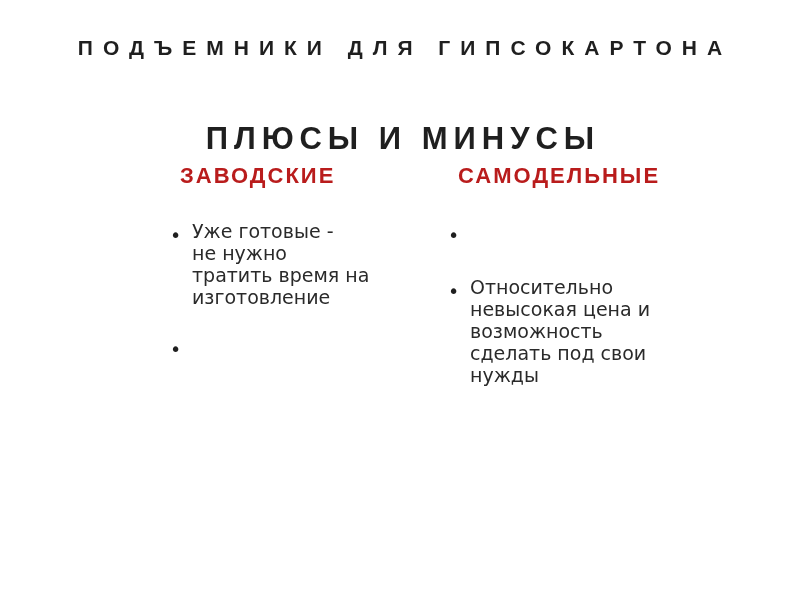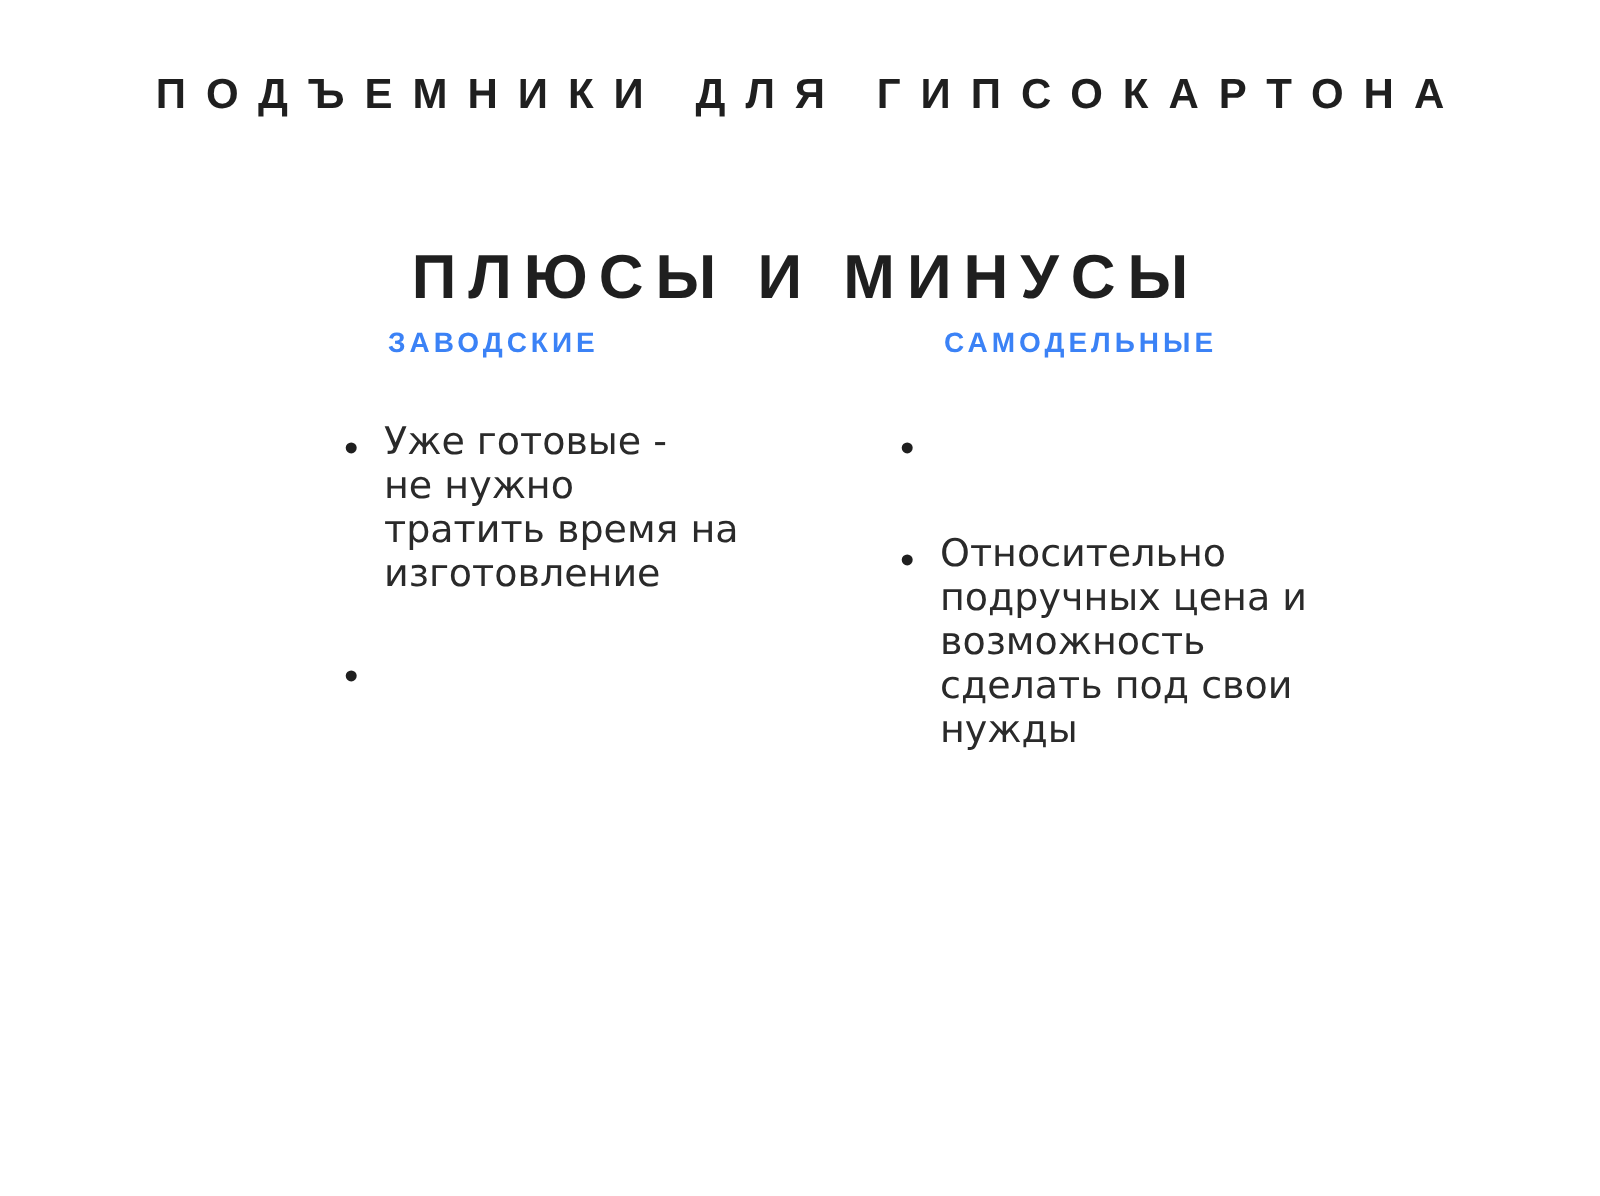--- a/index.html
+++ b/index.html
@@ -48,24 +48,24 @@
   .col {
     position: absolute;
     top: 163px;
     width: 235px;
   }
   .col-left  { left: 170px; }
   .col-right { left: 448px; }
   .col-header {
     font-family: "Liberation Sans", sans-serif;
     font-weight: 700;
-    font-size: 14px;
+    font-size: 22px;
     letter-spacing: 2px;
-    color: #3b82f6;
-    margin-left: 24px;
+    color: #b91c1c;
+    margin-left: 10px;
     margin-bottom: 31px;
     white-space: nowrap;
   }
   .item {
     display: flex;
     align-items: flex-start;
     margin-bottom: 26px;
   }
   .dot {
     flex: 0 0 22px;
@@ -109,20 +109,20 @@
   <div class="col col-right">
     <div class="col-header">САМОДЕЛЬНЫЕ</div>
 
     <div class="item">
       <span class="dot">•</span>
     </div>
 
     <div class="item">
       <span class="dot">•</span>
       <span class="itext">Относительно
-подручных цена и
+невысокая цена и
 возможность
 сделать под свои
 нужды</span>
     </div>
   </div>
 
 </div>
 
 </body></html>

